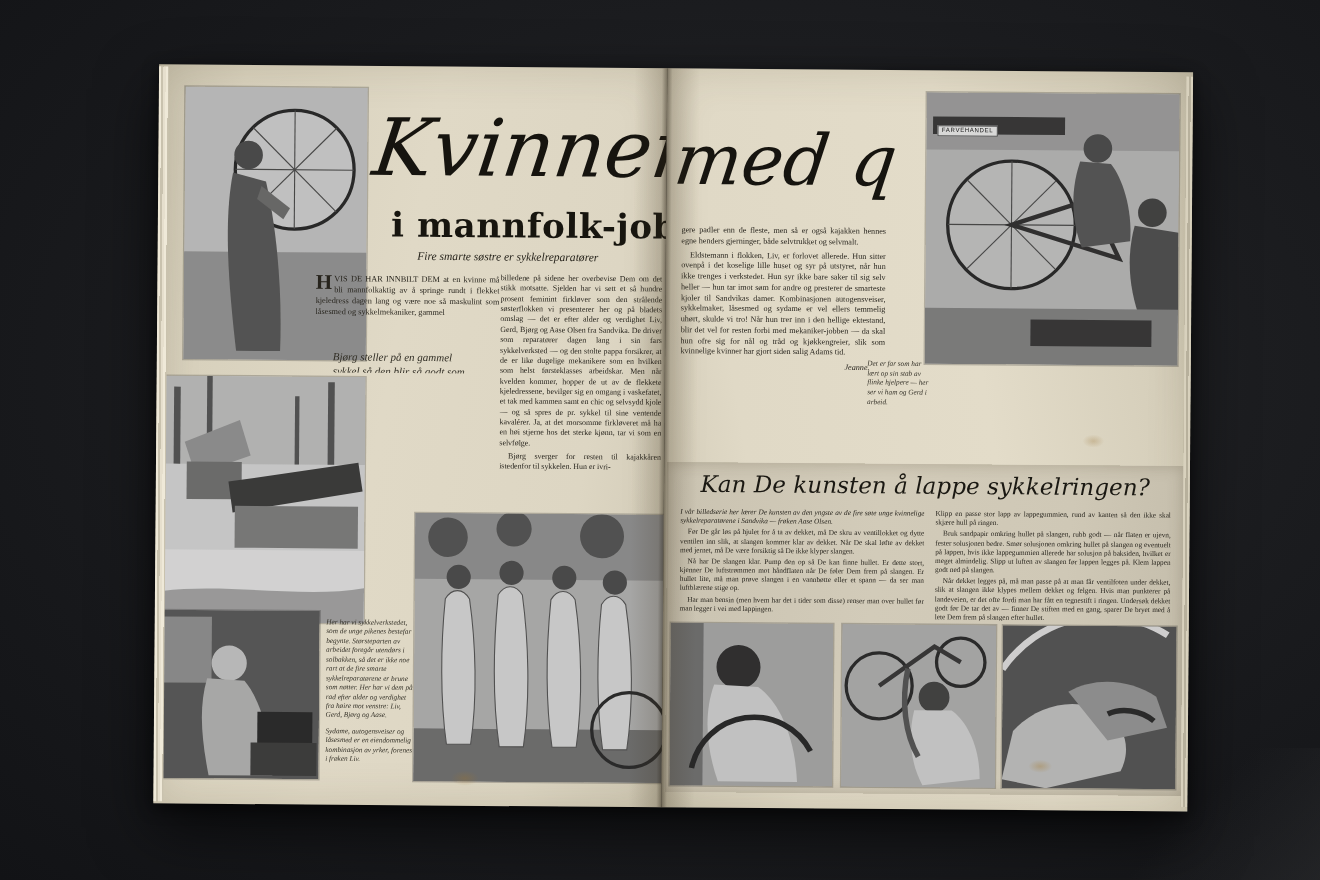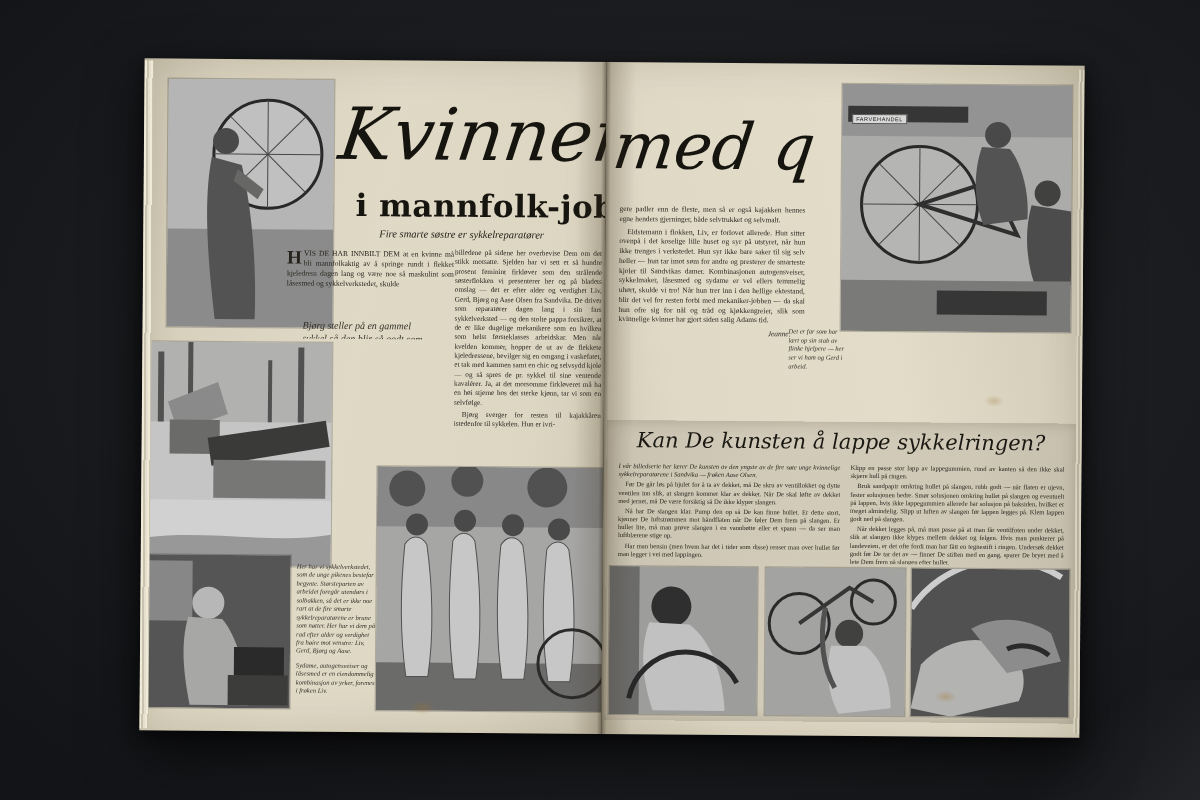--- a/index.html
+++ b/index.html
@@ -88,21 +88,21 @@
         <path d="M44,78 C36,120 40,175 48,240 L88,240 C90,175 82,120 74,86 Z" fill="#57544b"></path>
         <path d="M70,90 L96,110 L90,120 L66,102 Z" fill="#6a675e"></path>
       </svg>
     </div>
 
     <div class="script-head" style="left:196px;top:38px;font-size:72px;">Kvinner</div>
     <div class="subtitle" style="left:212px;top:130px;font-size:31px;">i mannfolk-jobb</div>
     <div class="tagline" style="left:236px;top:168px;font-size:10.5px;">Fire smarte søstre er sykkelreparatører</div>
 
     <div class="bodycol" style="left:144px;top:189px;width:167px;height:68px;font-size:7.5px;line-height:1.32;">
-      <p><span class="dropcap">H</span><span>VIS DE HAR INNBILT DEM at en kvinne må bli mannfolkaktig av å springe rundt i flekket kjeledress dagen lang og være noe så maskulint som låsesmed og sykkelverkstedet, skulde</span></p>
+      <p><span class="dropcap">H</span><span>VIS DE HAR INNBILT DEM at en kvinne må bli mannfolkaktig av å springe rundt i flekket kjeledress dagen lang og være noe så maskulint som låsesmed og sykkelmekaniker, gammel</span></p>
     </div>
 
     <div class="caption" style="left:160px;top:259px;width:125px;height:20px;font-size:10px;line-height:1.3;">Bjørg steller på en gammel sykkel så den blir så godt som ny.</div>
 
     <div class="photo" style="left:6px;top:283px;width:184px;height:224px;">
       <svg viewBox="0 0 184 224">
         <rect width="184" height="224" fill="#c6c4bc"></rect>
         <rect y="0" width="184" height="80" fill="#b2b0a7"></rect>
         <g fill="#55524a">
             <rect x="10" y="10" width="6" height="70"></rect>

